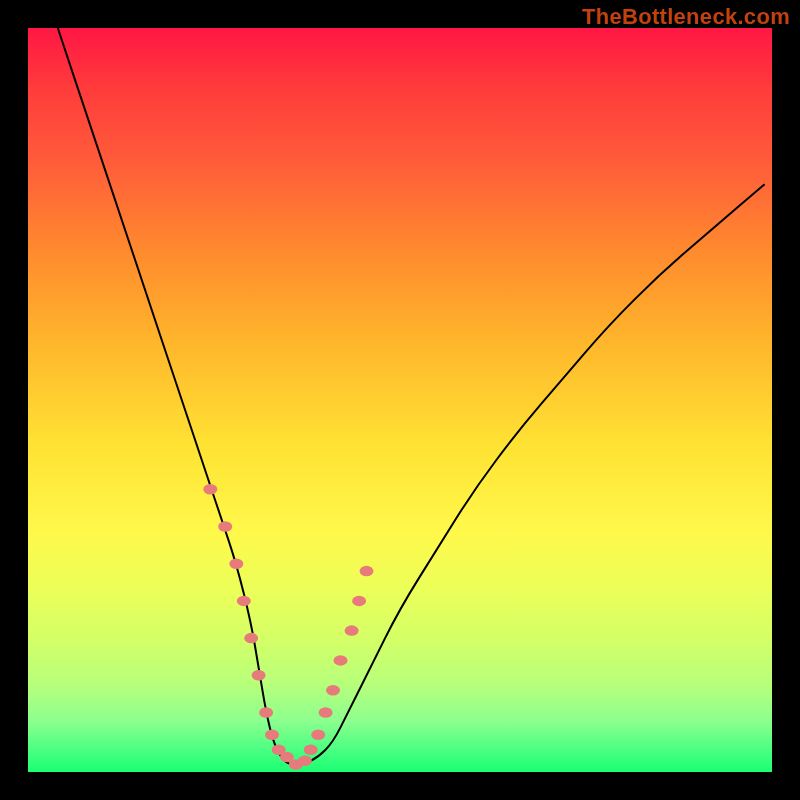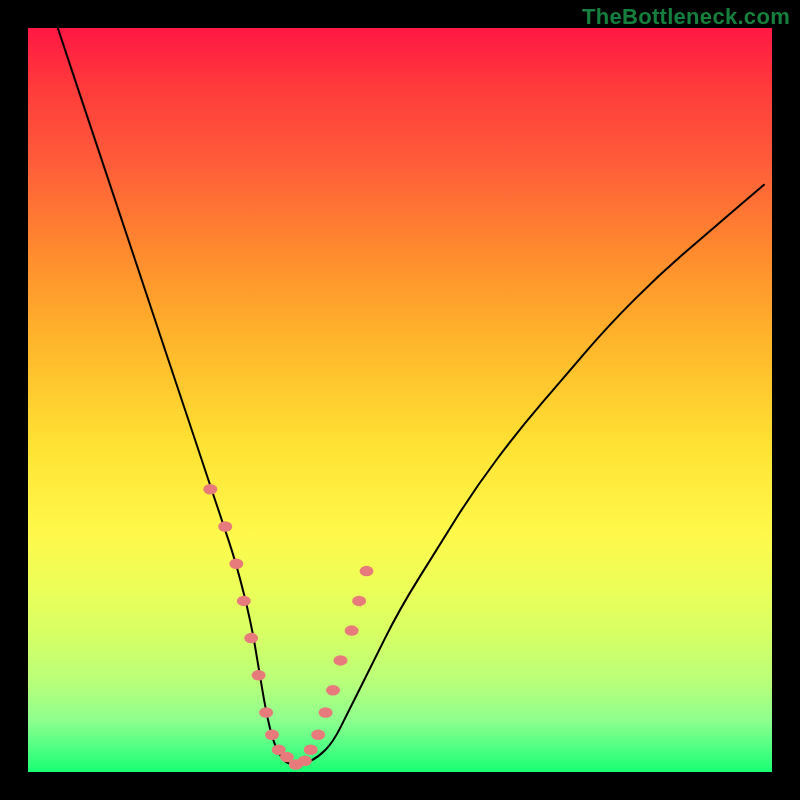--- a/index.html
+++ b/index.html
@@ -36,21 +36,21 @@
       #b8ff7a 88%,
       #8eff8e 93%,
       #4bff82 97%,
       #1aff73 100%
     );
   }
   .watermark {
     position: absolute;
     top: 4px;
     right: 10px;
-    color: #15803d;
+    color: #c2410c;
     font-size: 22px;
     font-weight: 600;
     letter-spacing: 0.3px;
   }
   svg.overlay {
     position: absolute;
     left: 0;
     top: 0;
     width: 744px;
     height: 744px;

